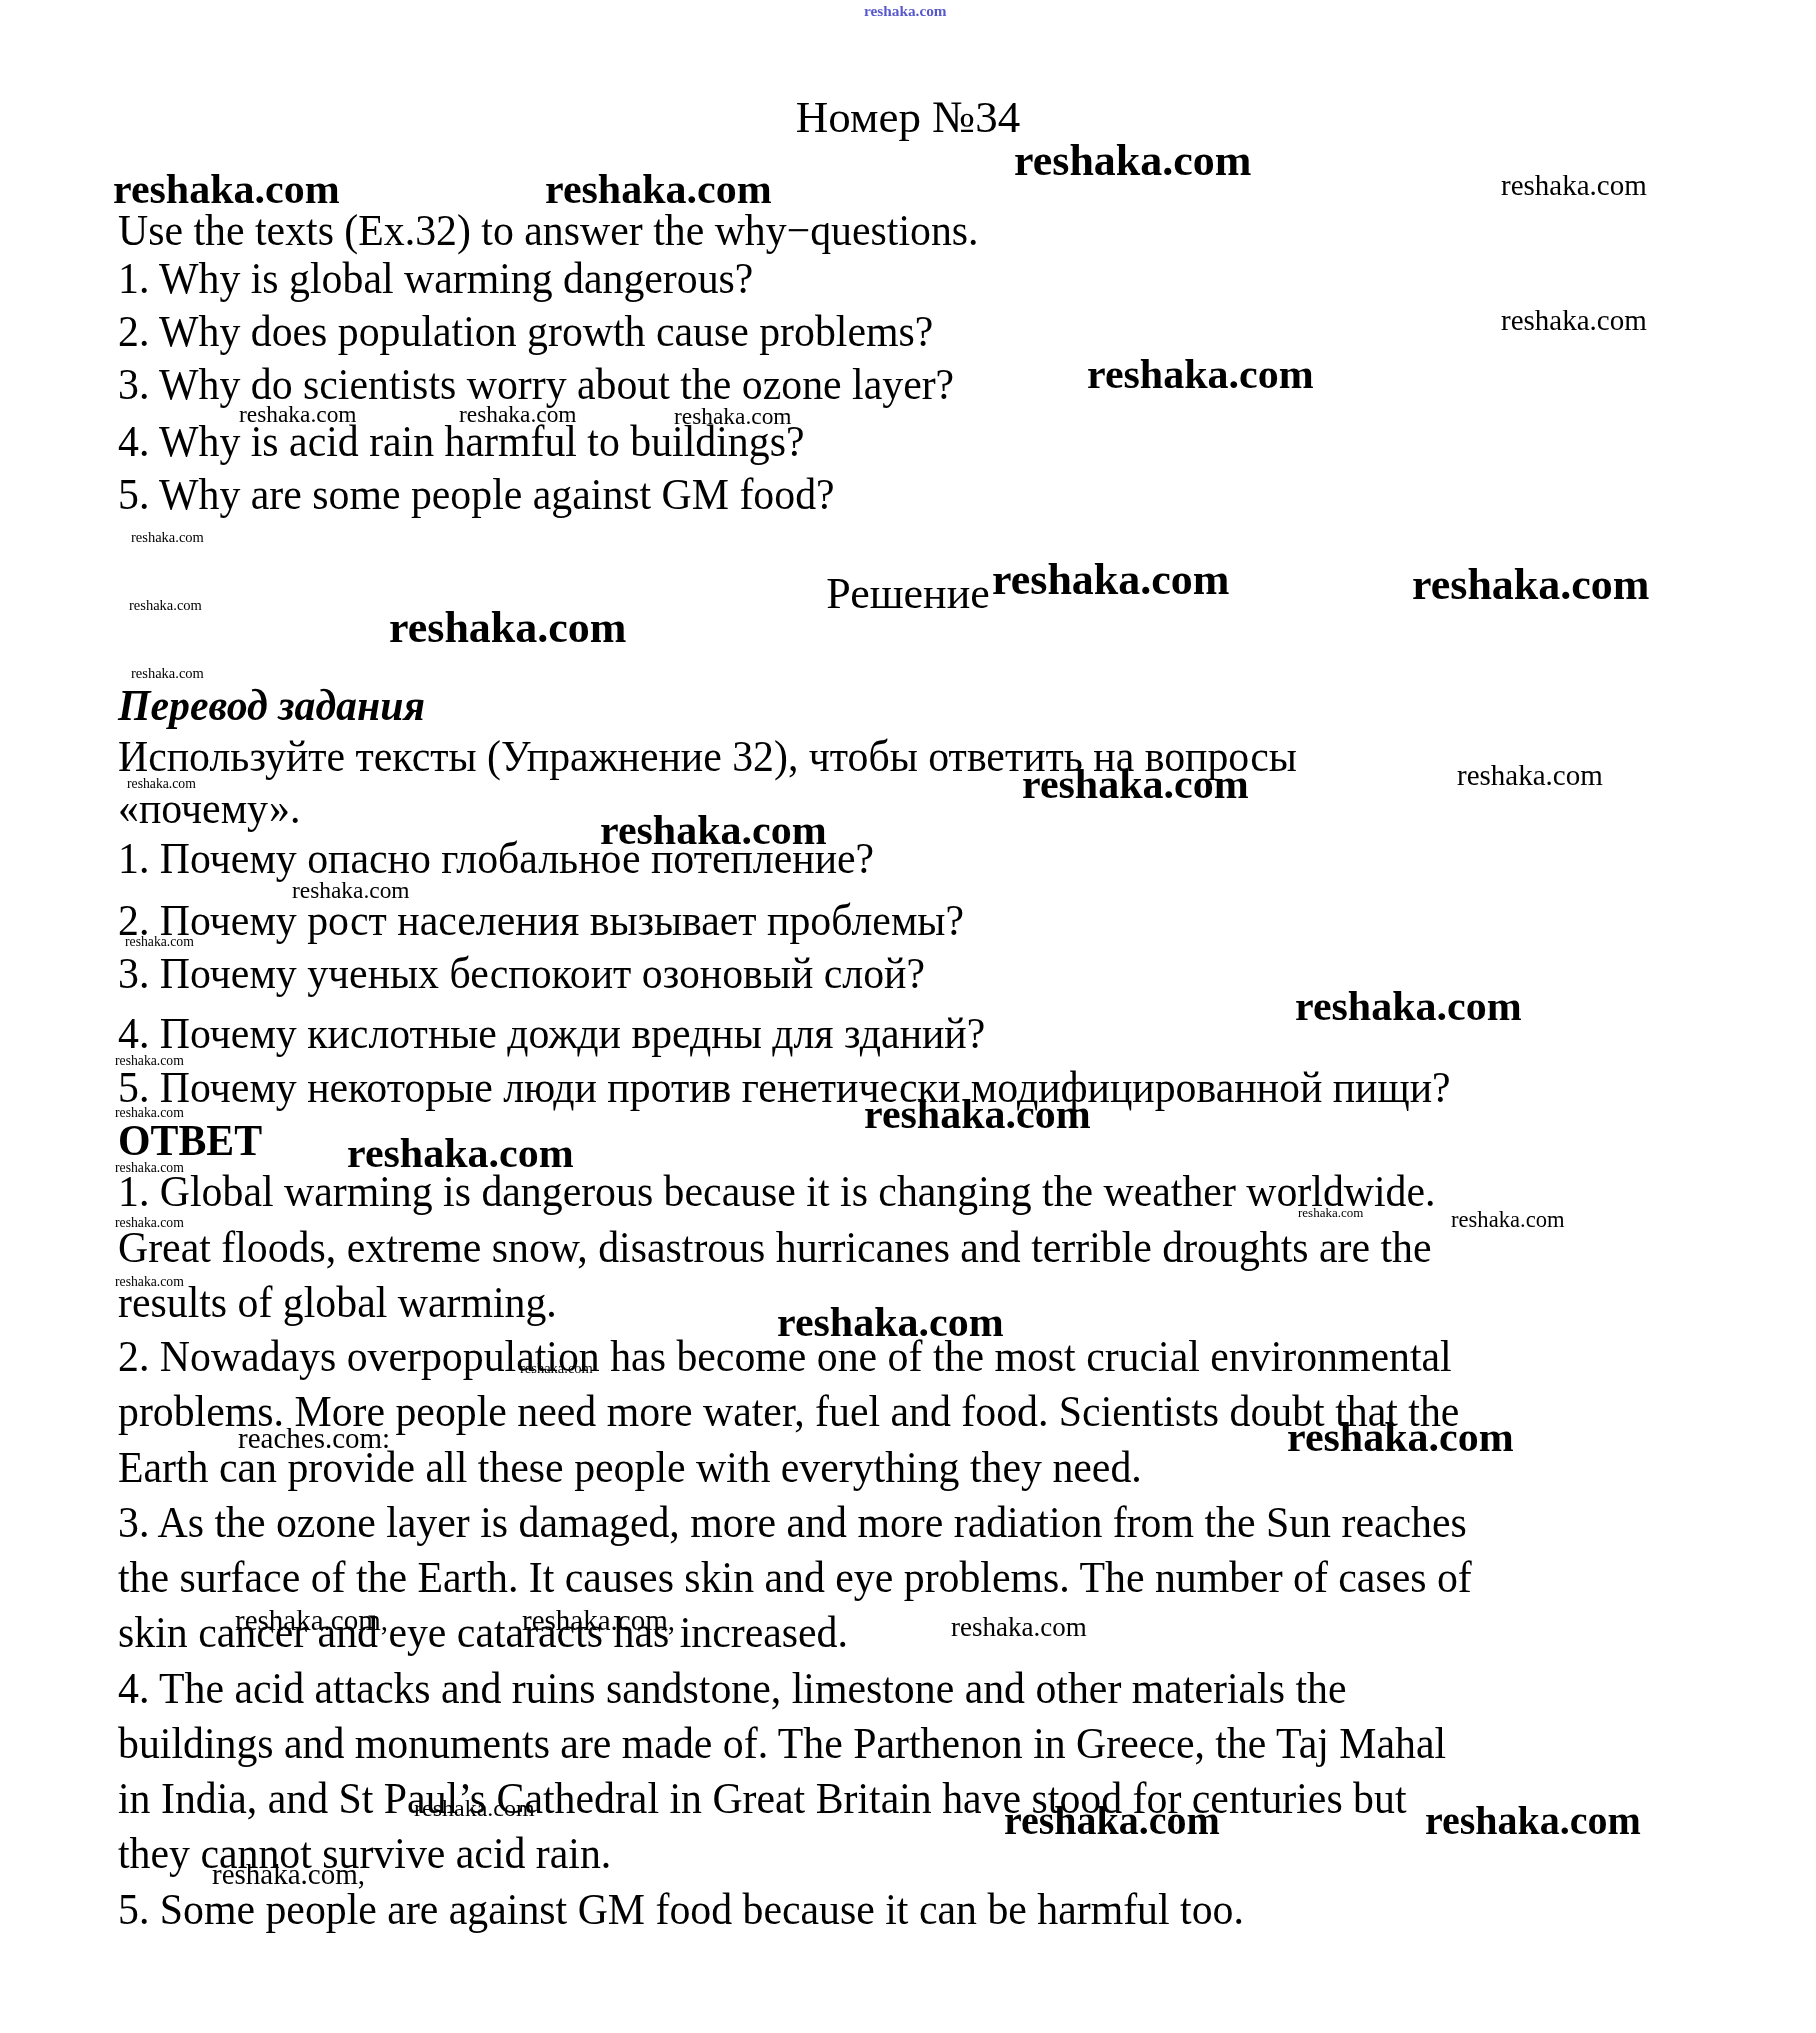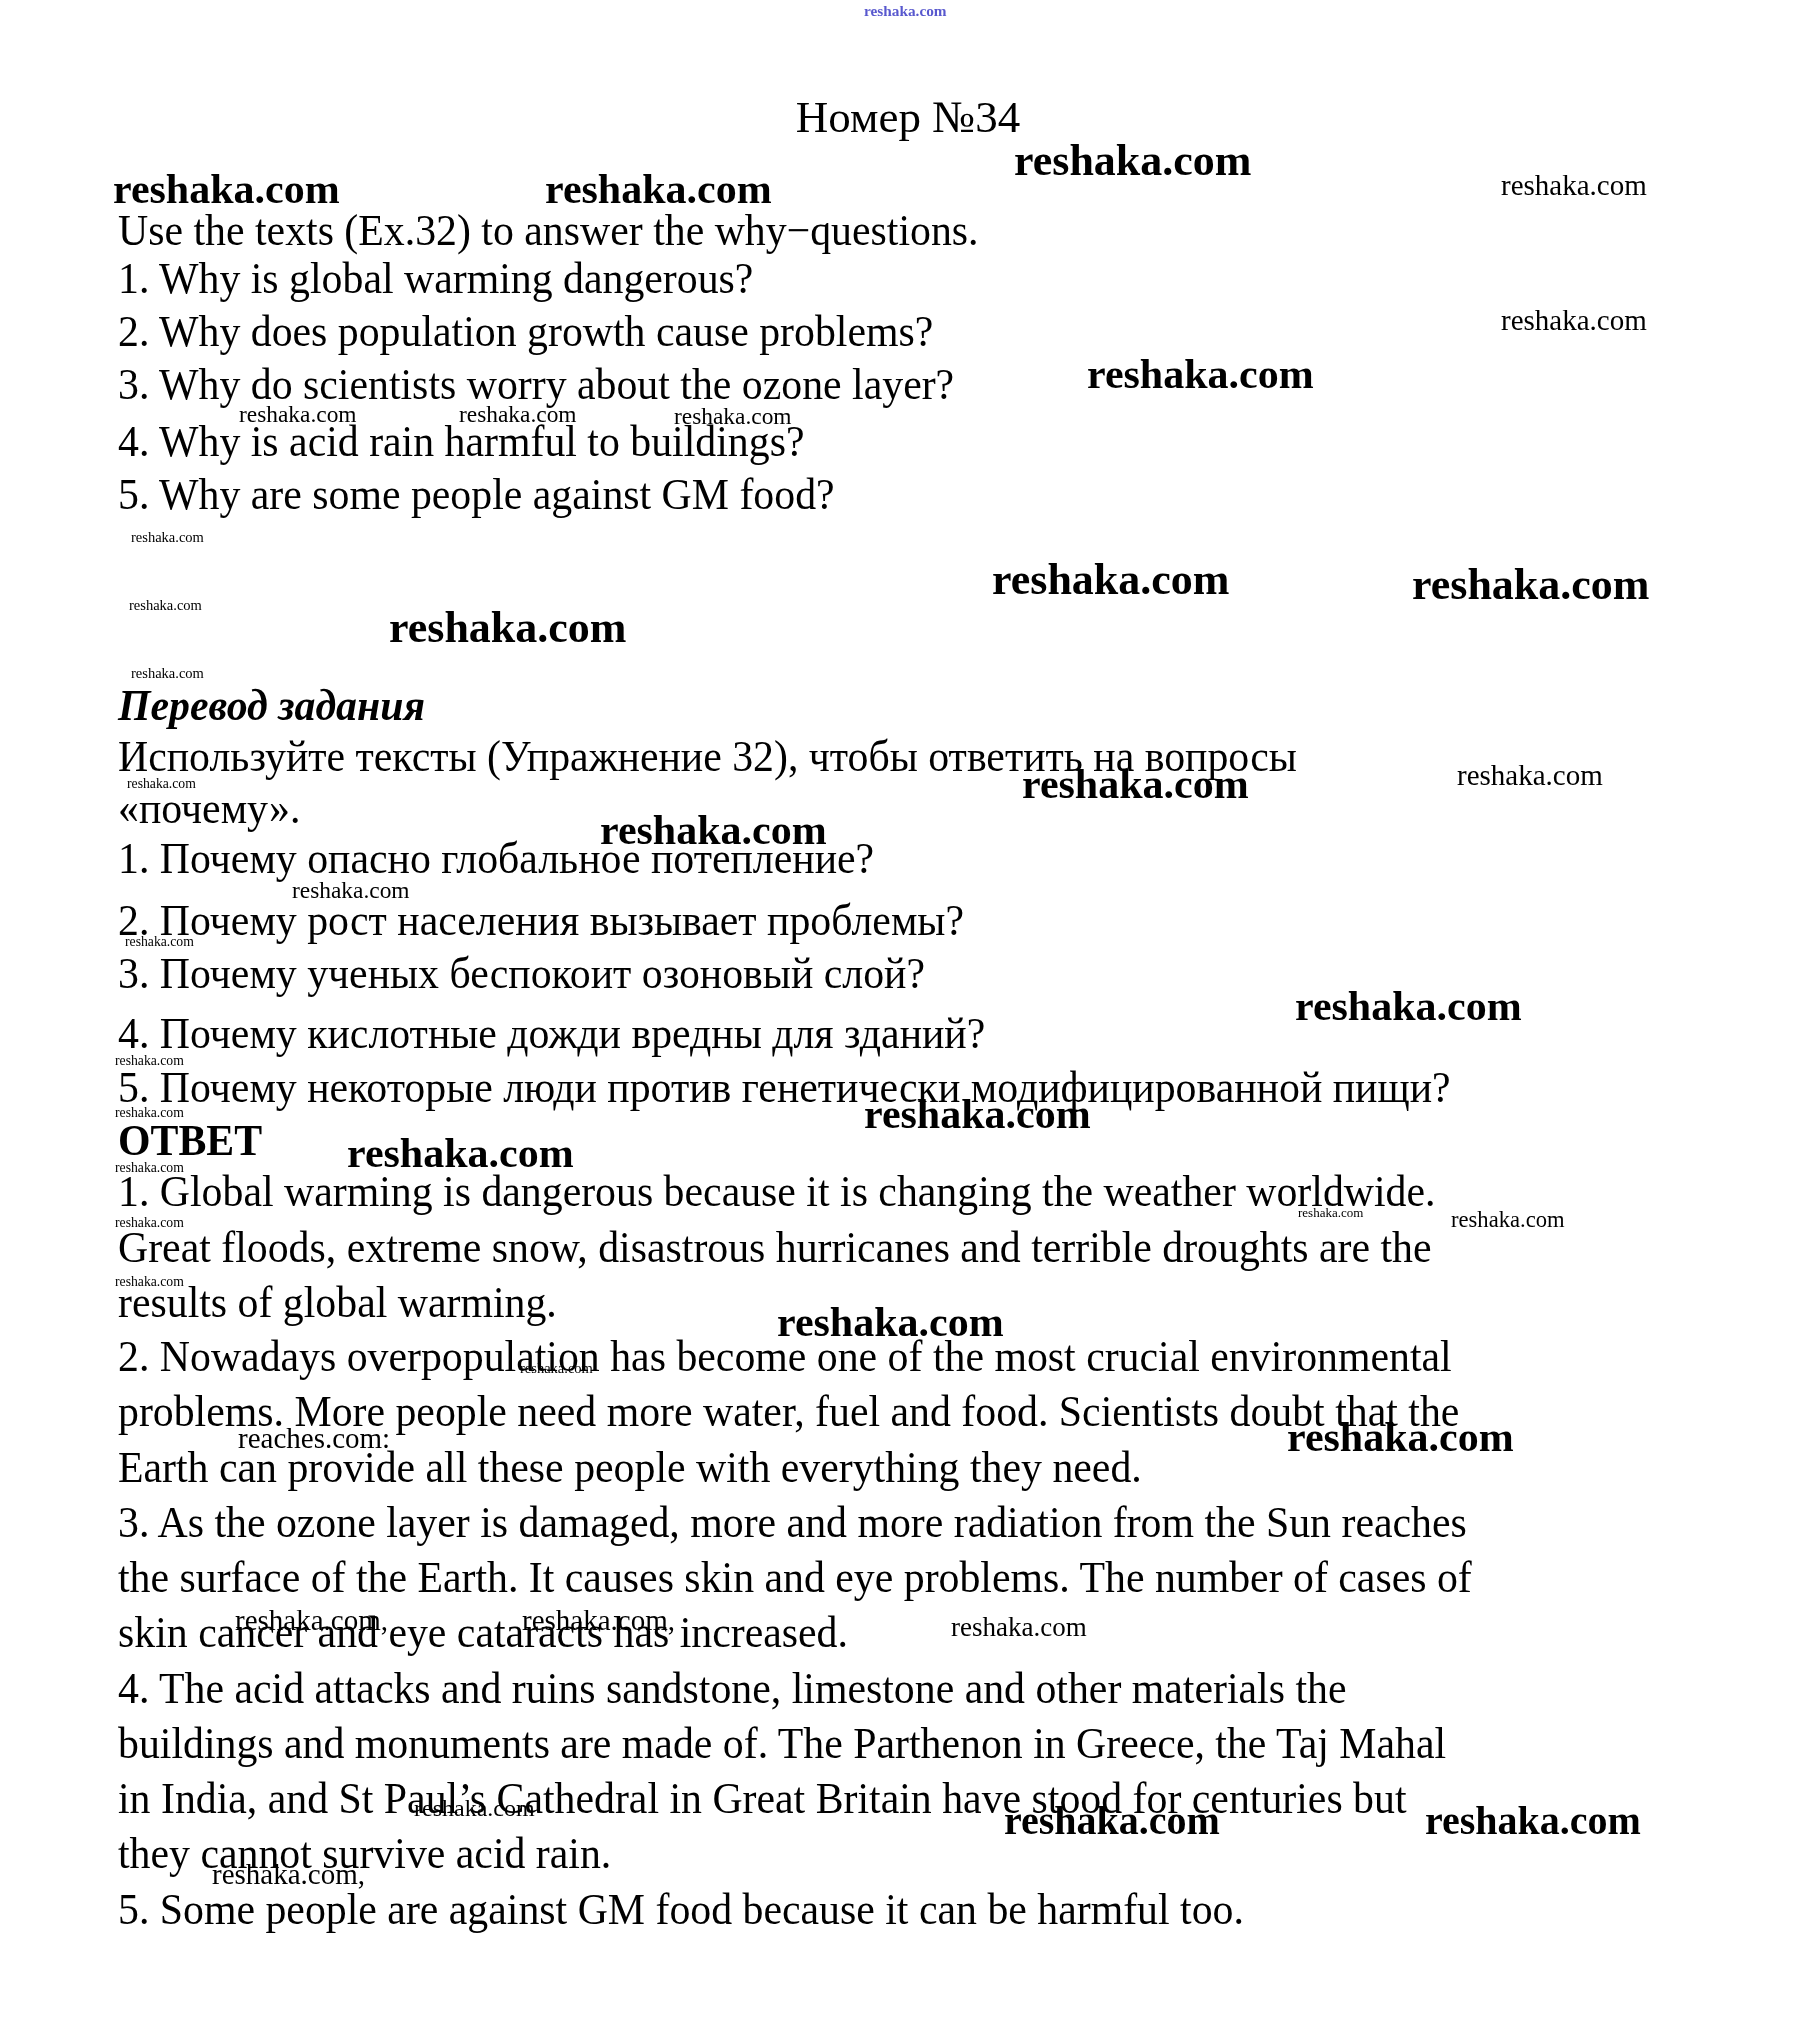--- a/index.html
+++ b/index.html
@@ -23,20 +23,21 @@
 
   <div class="ctr" style="top:92px;">Номер №34</div>
 
   <div class="ln" style="top:206px;">Use the texts (Ex.32) to answer the why−questions.</div>
   <div class="ln" style="top:254px;">1. Why is global warming dangerous?</div>
   <div class="ln" style="top:307px;">2. Why does population growth cause problems?</div>
   <div class="ln" style="top:360px;">3. Why do scientists worry about the ozone layer?</div>
   <div class="ln" style="top:417px;">4. Why is acid rain harmful to buildings?</div>
   <div class="ln" style="top:470px;">5. Why are some people against GM food?</div>
 
+  <div class="ctr" style="top:569px;font-size:44px;">Решение</div>
 
   <div class="ln b i" style="top:681px;">Перевод задания</div>
   <div class="ln" style="top:732px;">Используйте тексты (Упражнение 32), чтобы ответить на вопросы</div>
   <div class="ln" style="top:784px;">«почему».</div>
   <div class="ln" style="top:834px;">1. Почему опасно глобальное потепление?</div>
   <div class="ln" style="top:896px;">2. Почему рост населения вызывает проблемы?</div>
   <div class="ln" style="top:949px;">3. Почему ученых беспокоит озоновый слой?</div>
   <div class="ln" style="top:1009px;">4. Почему кислотные дожди вредны для зданий?</div>
   <div class="ln" style="top:1063px;">5. Почему некоторые люди против генетически модифицированной пищи?</div>
 

